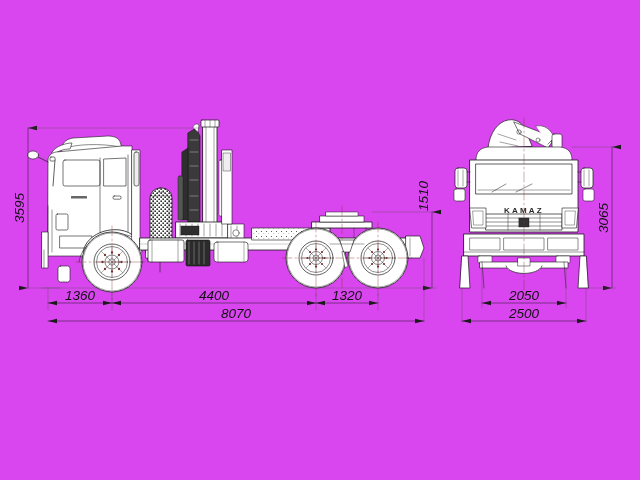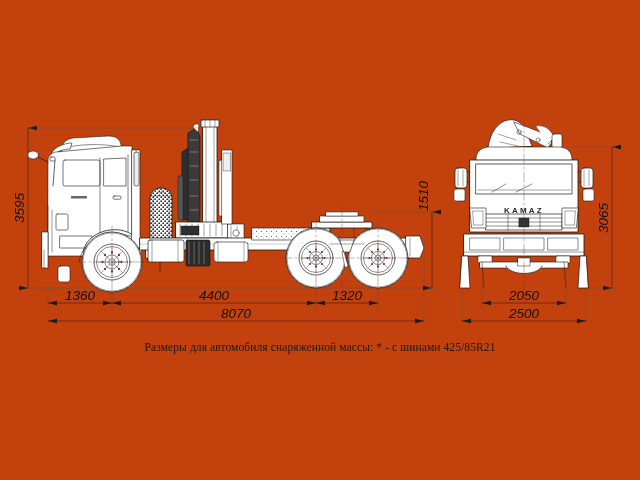--- a/index.html
+++ b/index.html
@@ -11,21 +11,21 @@
   body {
     width: 640px;
     height: 480px;
     overflow: hidden;
     font-family: "Liberation Sans", sans-serif;
   }
   #sheet {
     position: relative;
     width: 640px;
     height: 480px;
-    background: #c2410c;
+    background: #d946ef;
   }
   #drawing-svg {
     position: absolute;
     left: 0;
     top: 0;
     width: 640px;
     height: 480px;
     display: block;
   }
   .caption {
@@ -385,15 +385,14 @@
         <text x="608" y="218" text-anchor="middle" transform="rotate(-90 608 218)">3065</text>
 
         <text x="524" y="300" text-anchor="middle">2050</text>
 
         <text x="524" y="318" text-anchor="middle">2500</text>
       </g>
 
     </g>
   </svg>
 
-  <div class="caption">Размеры для автомобиля снаряженной массы: * - с шинами 425/85R21</div>
 
 </div>
 
 </body></html>

